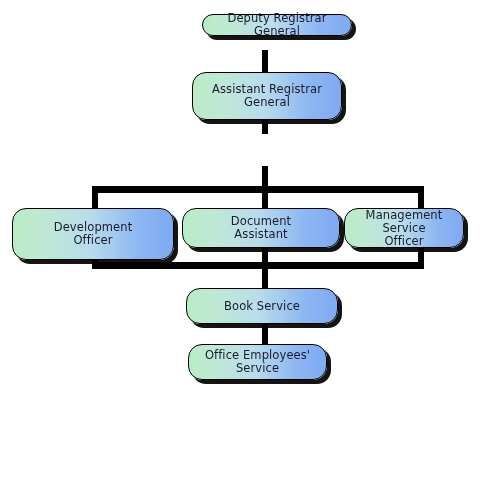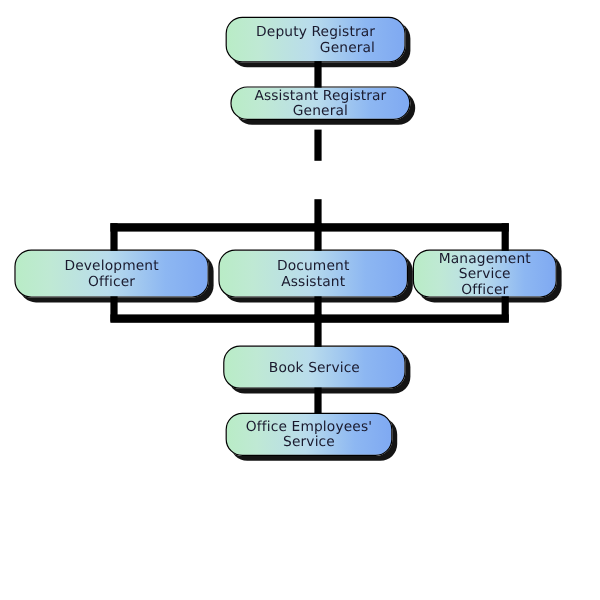--- a/index.html
+++ b/index.html
@@ -65,32 +65,32 @@
   <div class="connector" style="left:418px; top:186px; width:6px;  height:28px;"></div>
 
   <div class="connector" style="left:92px;  top:246px; width:6px;  height:22px;"></div>
   <div class="connector" style="left:262px; top:246px; width:6px;  height:22px;"></div>
   <div class="connector" style="left:418px; top:246px; width:6px;  height:22px;"></div>
   <div class="connector" style="left:92px;  top:262px; width:332px; height:7px;"></div>
 
   <div class="connector" style="left:262px; top:262px; width:6px;  height:28px;"></div>
   <div class="connector" style="left:262px; top:322px; width:6px; height:24px;"></div>
 
-  <div class="node" style="left:188px; top:14px; width:150px; height:38px;text-align:right;">
+  <div class="node" style="left:202px; top:14px; width:150px; height:22px;">
     <span class="node-label">Deputy Registrar
 General</span>
   </div>
 
-  <div class="node" style="left:192px; top:72px; width:150px; height:28px;">
+  <div class="node" style="left:192px; top:72px; width:150px; height:48px;">
     <span class="node-label">Assistant Registrar
 General</span>
   </div>
 
 
-  <div class="node" style="left:12px; top:208px; width:162px; height:40px;">
+  <div class="node" style="left:12px; top:208px; width:162px; height:52px;">
     <span class="node-label">Development
 Officer</span>
   </div>
 
   <div class="node" style="left:182px; top:208px; width:158px; height:40px;">
     <span class="node-label">Document
 Assistant</span>
   </div>
 
   <div class="node" style="left:344px; top:208px; width:120px; height:40px;">

